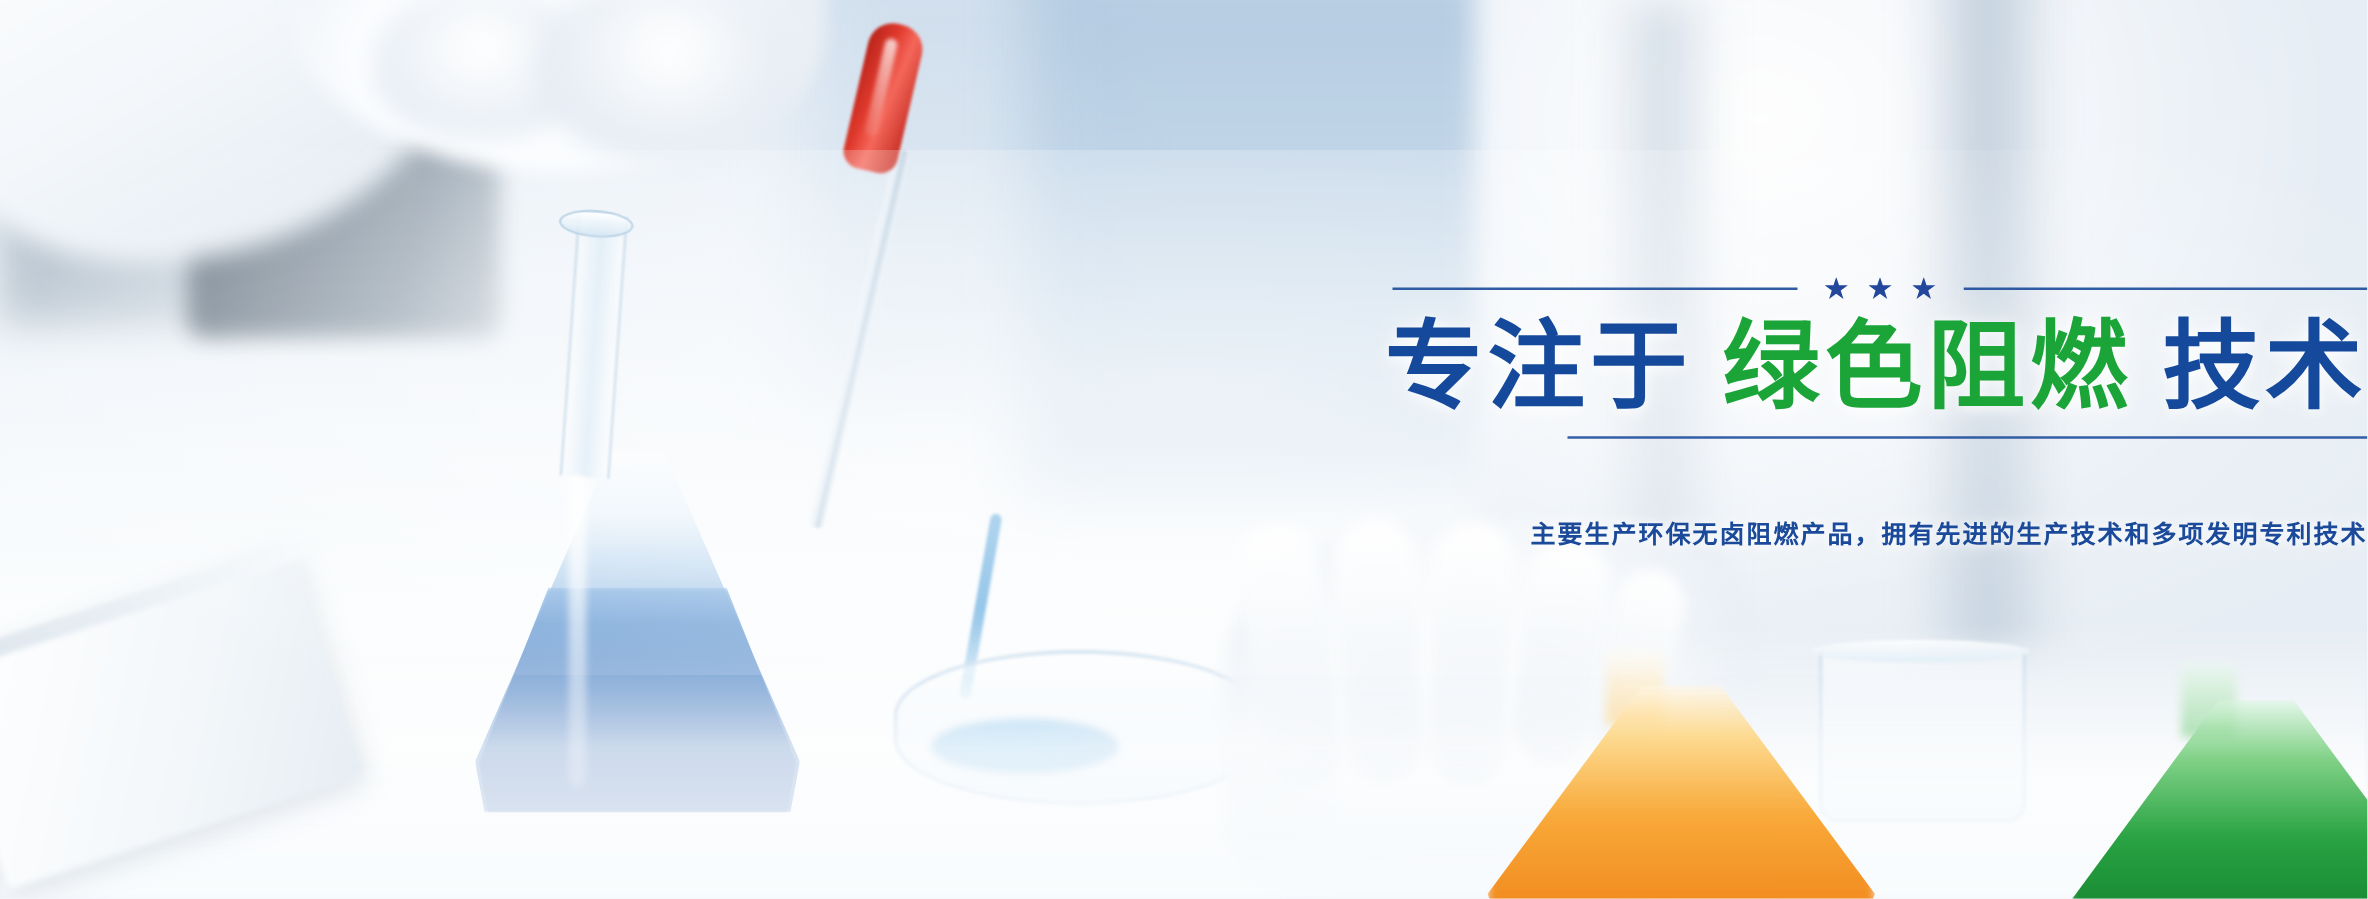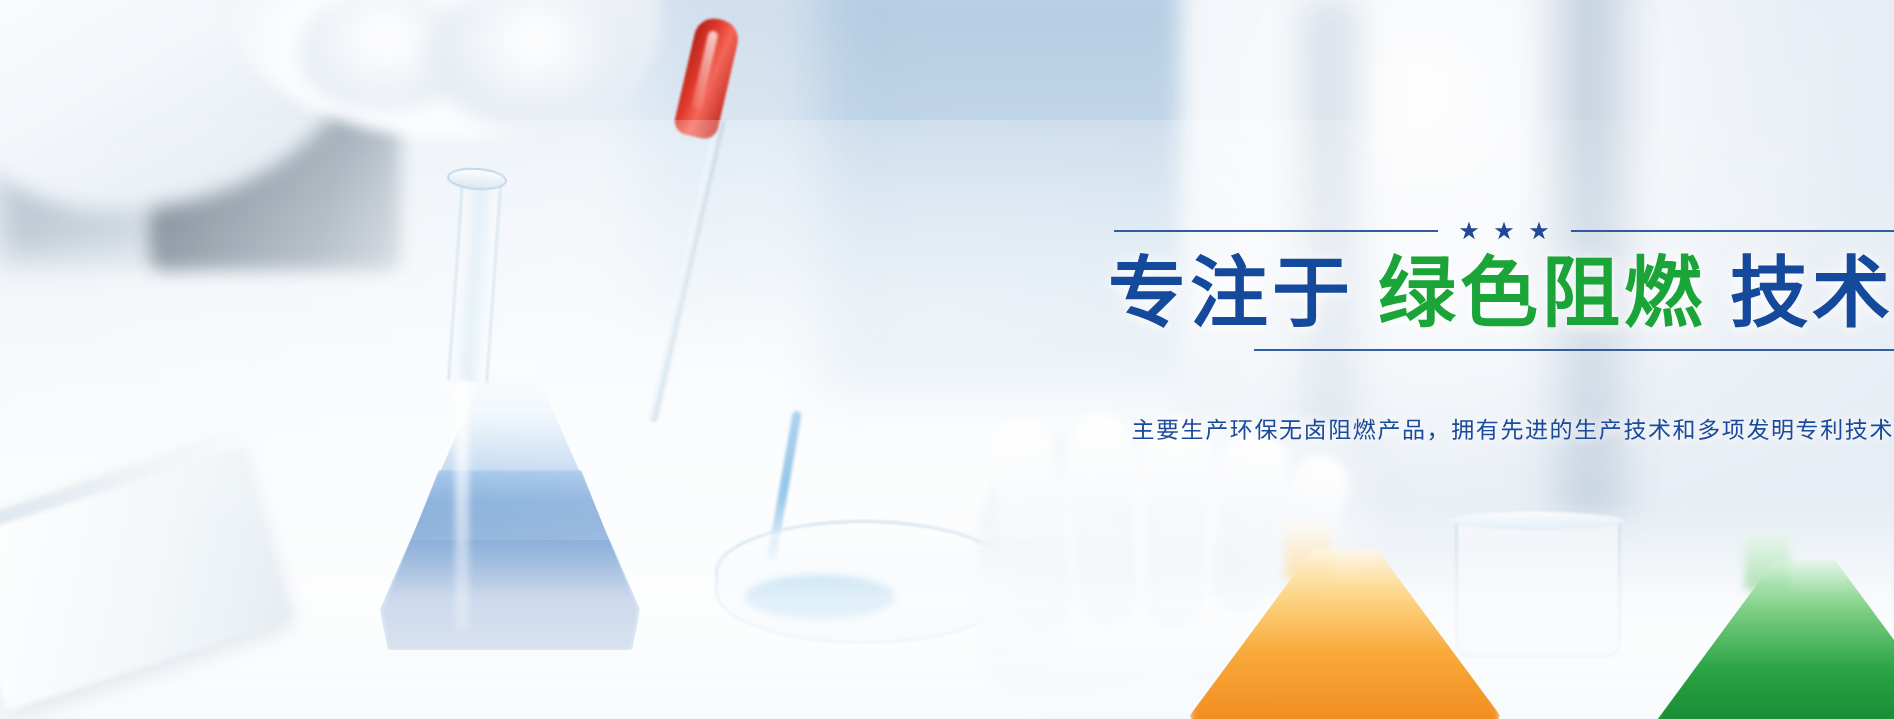--- a/index.html
+++ b/index.html
@@ -275,22 +275,22 @@
     font-size:27px;
     font-weight:700;
     letter-spacing:1.1px;
     color:#1d4b9e;
     white-space:nowrap;
     text-shadow:0 1px 7px rgba(255,255,255,.9);
   }
 
   .desc-cn{
     margin-top:60px;
-    font-size:23px;
-    font-weight:400;
+    font-size:20px;
+    font-weight:700;
     letter-spacing:1.6px;
     color:#1b4a9b;
     white-space:nowrap;
     text-shadow:0 1px 8px rgba(255,255,255,.95),0 0 18px rgba(255,255,255,.8);
   }
 </style>
 </head>
 <body>
 
 <div class="banner">

